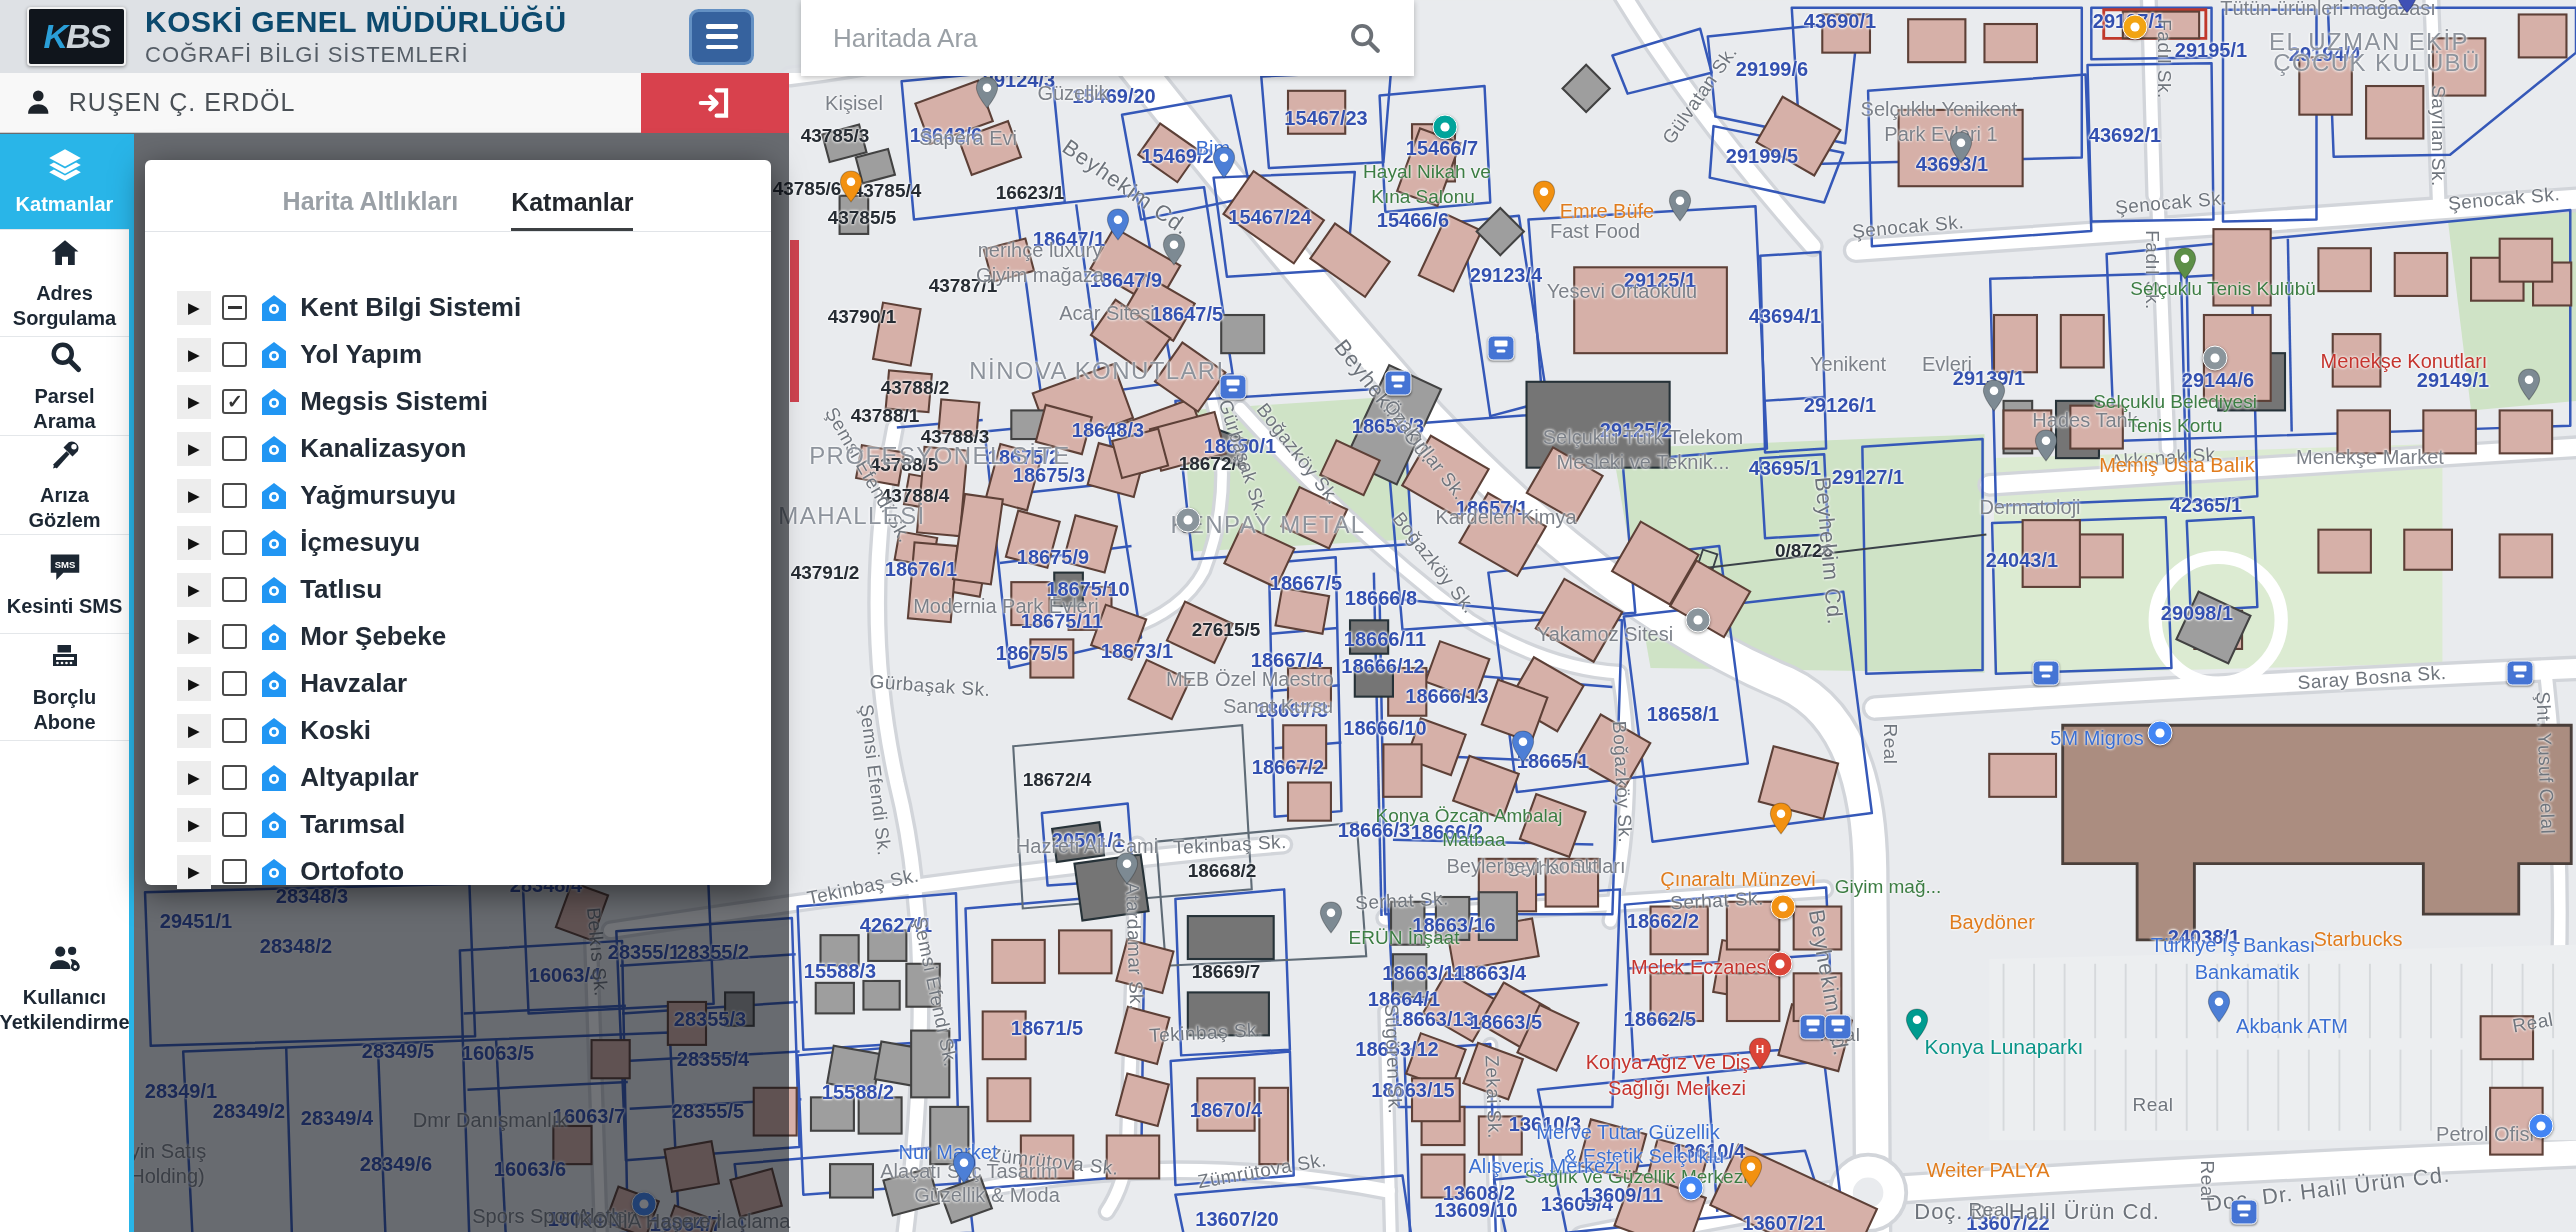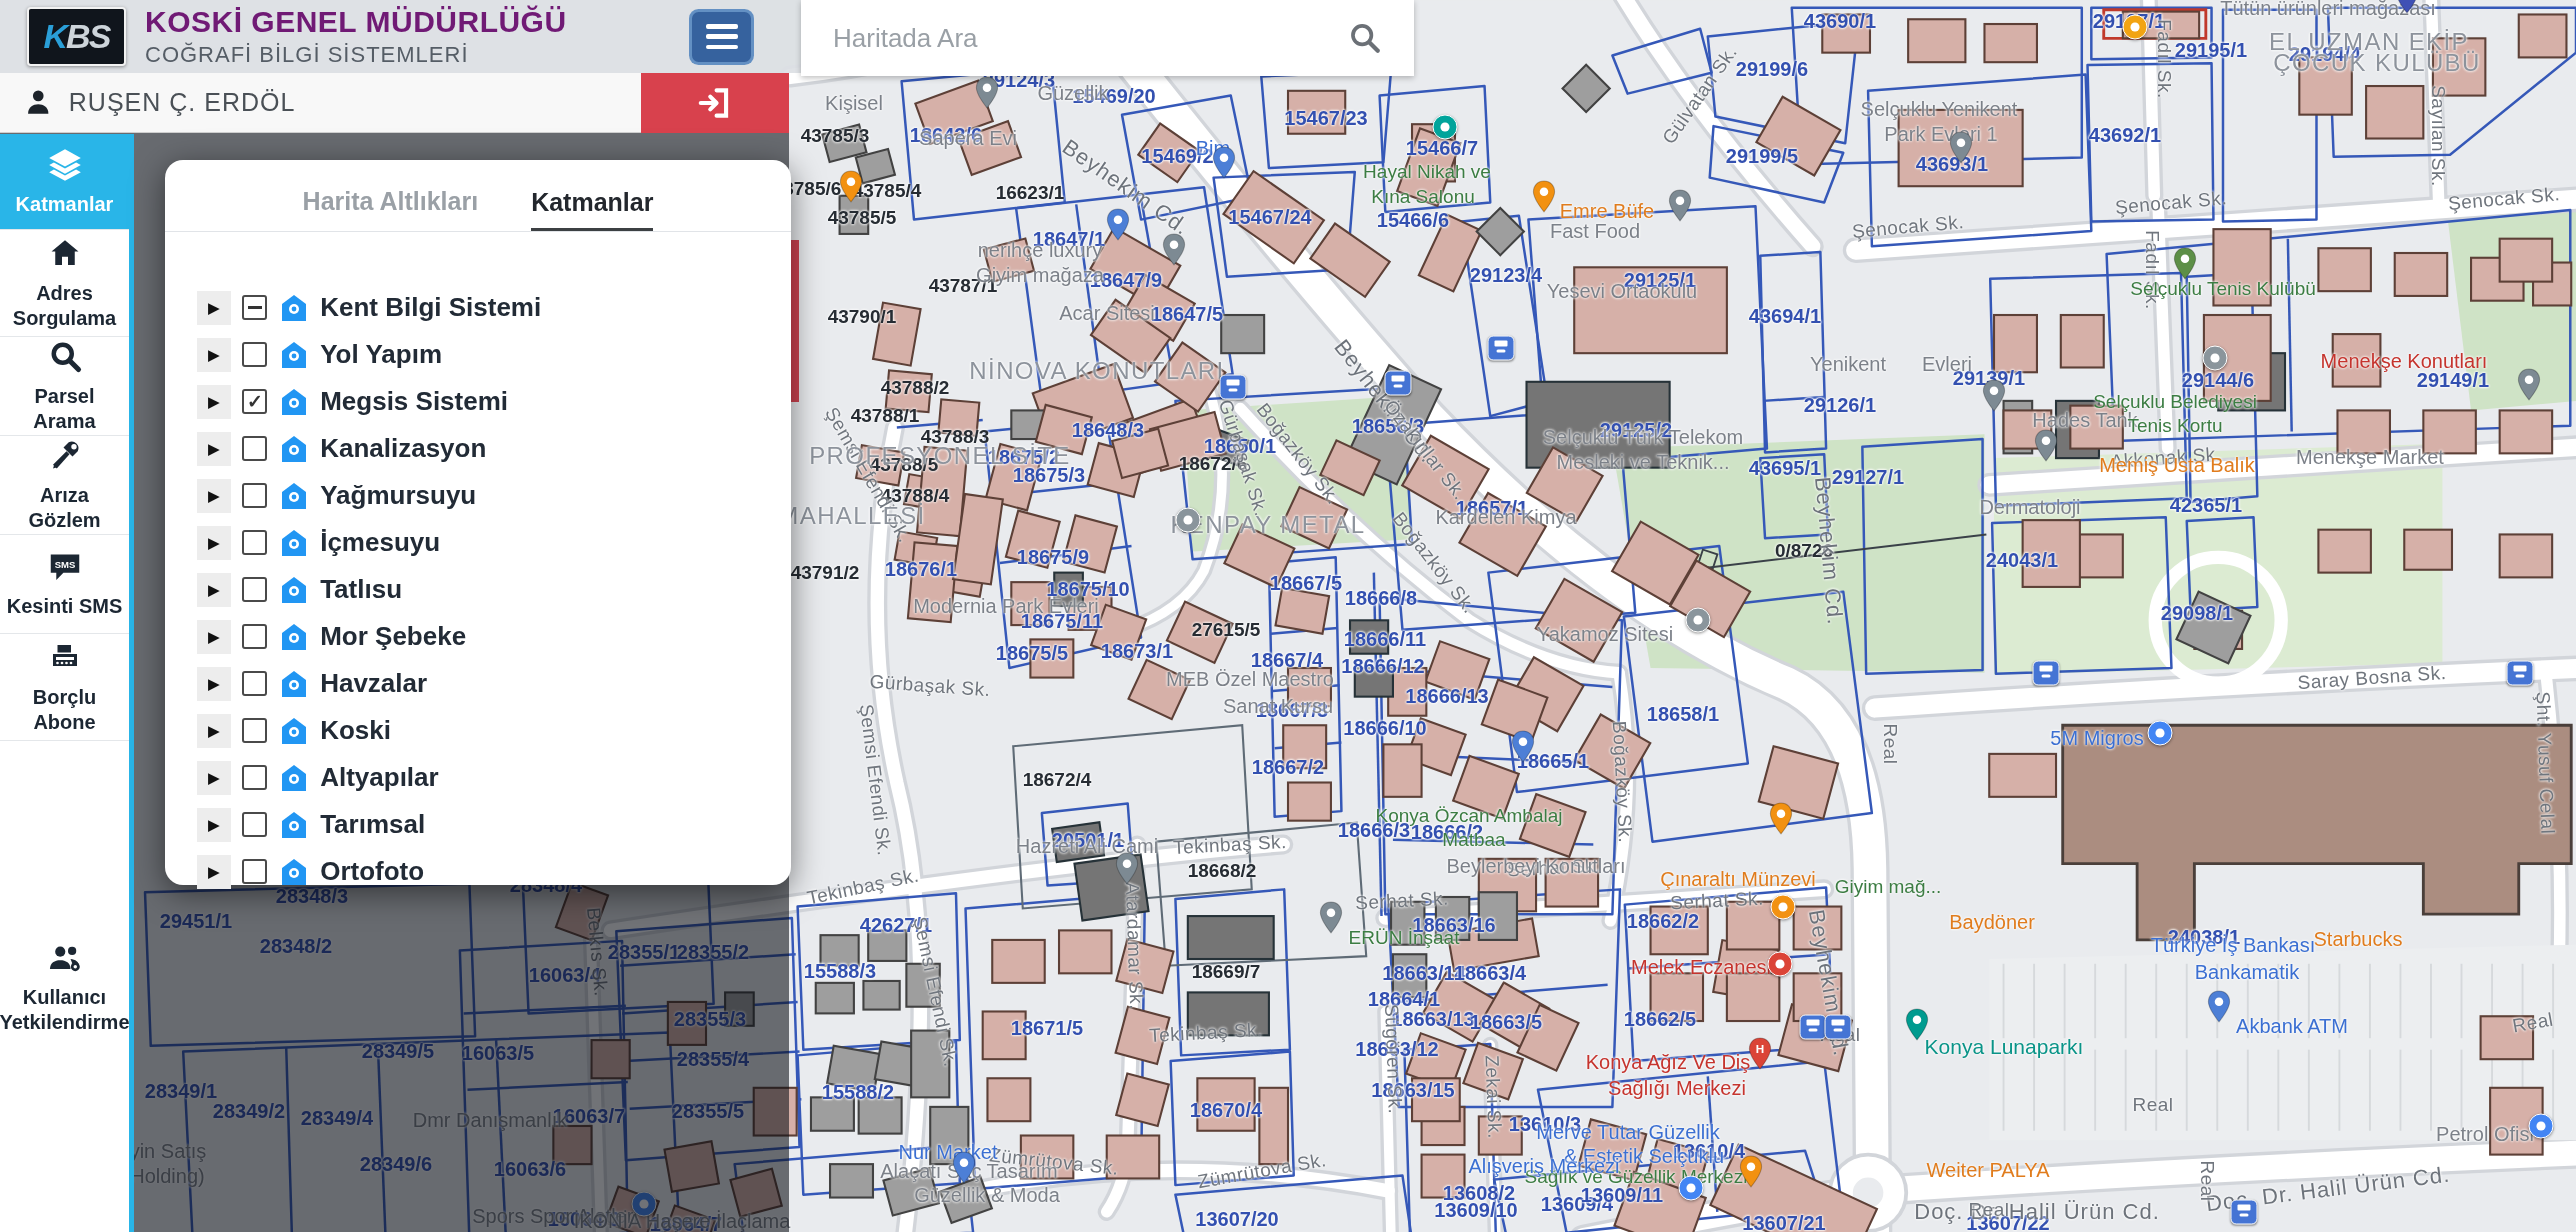--- a/index.html
+++ b/index.html
@@ -31,21 +31,21 @@
   #dim{position:absolute;left:0;top:73px;width:789px;height:1159px;background:rgba(10,13,20,.58);z-index:3;}
   #redstrip{position:absolute;left:790px;top:240px;width:8.6px;height:162px;background:#cf4350;z-index:2;}
   
   #header{position:absolute;left:0;top:0;width:801px;height:73px;background:rgba(221,224,228,.93);
           z-index:6;display:flex;align-items:center;padding-left:27px;box-sizing:border-box;}
   #logo{width:95px;height:55px;background:#10151c;border:2.9px solid #f2f2f2;border-radius:3.8px;
         display:flex;align-items:center;justify-content:center;margin-right:19px;box-shadow:0 1px 3.8px rgba(0,0,0,.4);}
   #logo b{font-style:italic;font-size:34px;letter-spacing:-1.9px;}
   #logo b .k{color:#2a9fd8;} #logo b .bs{color:#cdd4da;}
   #htitles{display:flex;flex-direction:column;justify-content:center;}
-  #htitle{font-size:30px;font-weight:bold;color:#701a75;letter-spacing:0.5px;}
+  #htitle{font-size:30px;font-weight:bold;color:#0c4a6e;letter-spacing:0.5px;}
   #hsub{font-size:22px;color:#555d66;letter-spacing:1px;margin-top:2.9px;}
   #hamburger{position:absolute;left:689px;top:8.6px;width:65px;height:56px;background:#36629e;border-radius:9.5px;
        border:3.8px solid rgba(130,175,220,.6);box-sizing:border-box;display:flex;flex-direction:column;
        justify-content:center;align-items:center;gap:5.7px;cursor:pointer;}
   #hamburger i{width:32px;height:4.8px;background:#fff;border-radius:1.9px;display:block;}
   #searchbar{position:absolute;left:801px;top:0;width:613px;height:76px;background:#fff;z-index:6;
        display:flex;align-items:center;box-shadow:0 1.9px 5.7px rgba(0,0,0,.25);}
   #searchbar input{border:none;outline:none;flex:1;font-size:26px;color:#444;padding-left:32px;
        font-family:"Liberation Sans",sans-serif;background:transparent;}
   #searchbar input::placeholder{color:#9aa0a6;}
@@ -59,22 +59,22 @@
   
   #sidebar{position:absolute;left:0;top:134px;width:134px;height:1099px;background:#fff;z-index:7;
        border-right:5.7px solid #29b5e8;box-sizing:border-box;display:flex;flex-direction:column;}
   .side-item{display:flex;flex-direction:column;align-items:center;justify-content:center;text-align:center;
        color:#1c2733;font-size:20px;font-weight:bold;line-height:25px;padding:0 3.8px;box-sizing:border-box;
        border-top:1px solid #e4e7ea;cursor:pointer;}
   .side-item:first-child{border-top:none;}
   .side-item .sicon{margin-bottom:7.6px;display:block;height:38px;}
   .side-item.active{background:#29b5e8;color:#fff;border-top:none;}
   
-  #panel{position:absolute;left:145px;top:160px;width:626px;height:725px;background:#fff;border-radius:18px;
-       z-index:8;box-shadow:0 7.6px 32px rgba(0,0,0,.5);box-sizing:border-box;margin-left:20px;}
+  #panel{position:absolute;left:145px;top:160px;width:626px;height:725px;background:#fff;border-radius:6px;
+       z-index:8;box-shadow:0 7.6px 32px rgba(0,0,0,.5);box-sizing:border-box;}
   #tabs{height:71px;display:flex;justify-content:center;align-items:flex-end;gap:53px;border-bottom:1px solid #e1e4e8;}
   .tab{font-size:25px;font-weight:bold;color:#9aa0a6;padding-bottom:15.3px;cursor:pointer;}
   .tab.active{color:#23272d;border-bottom:3.8px solid #3c4043;padding-bottom:11.4px;}
   #layers{padding:52px 0 0 32px;}
   .lrow{height:47px;display:flex;align-items:center;}
   .arrow{width:34px;height:34px;background:#ededed;display:flex;align-items:center;justify-content:center;
        font-size:15.3px;color:#111;margin-right:11.4px;cursor:pointer;}
   .cbox{width:25px;height:25px;border:2.9px solid #4a4a4a;border-radius:2.9px;margin-right:11.4px;box-sizing:border-box;
        display:flex;align-items:center;justify-content:center;cursor:pointer;background:#fff;}
   .cbox .minus{width:13.4px;height:3.8px;background:#333;display:block;}

